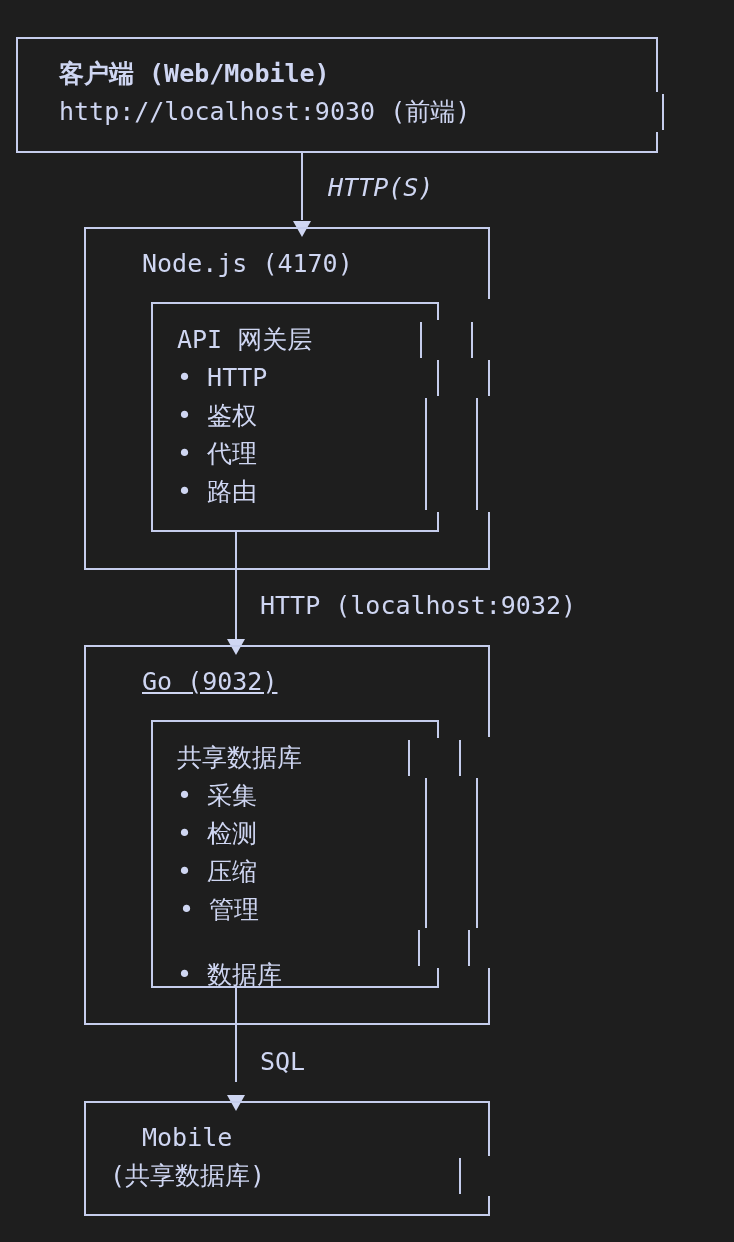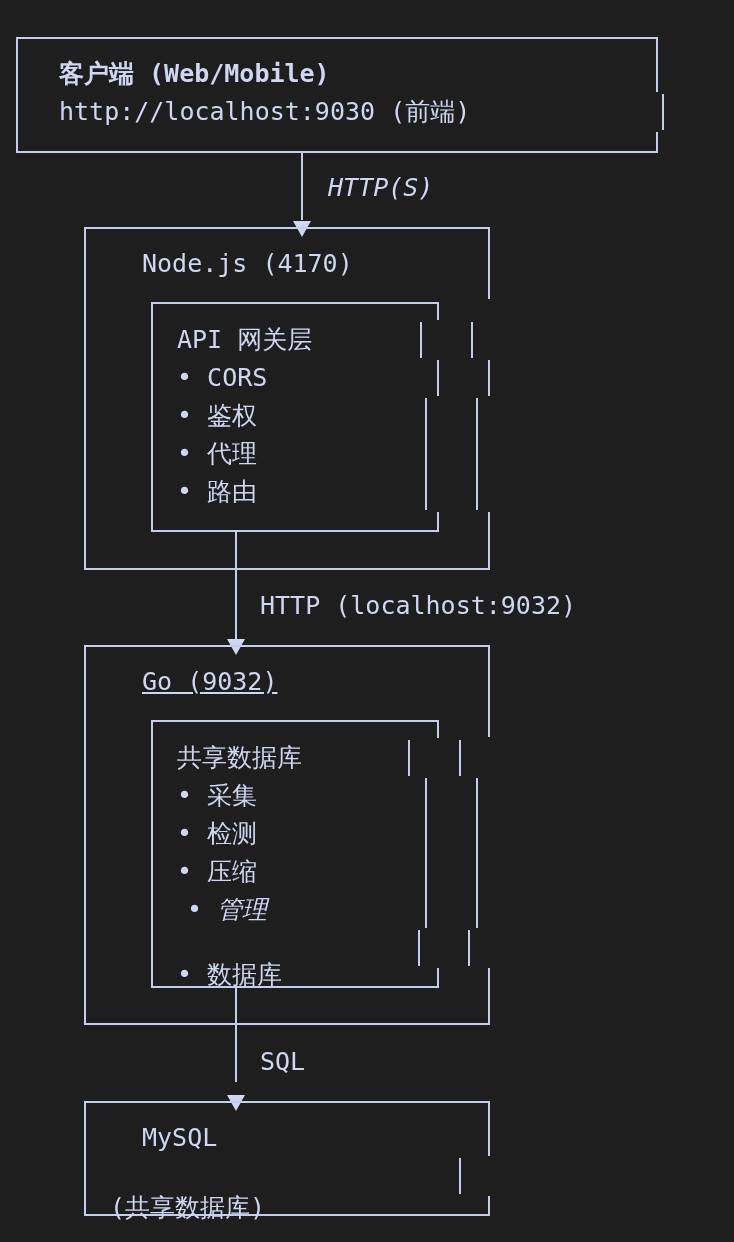--- a/index.html
+++ b/index.html
@@ -43,21 +43,21 @@
   <div>
     <div class="hl" style="left:151px;top:302px;width:288px;"></div>
     <div class="hl" style="left:151px;top:530px;width:288px;"></div>
     <div class="vl" style="left:151px;top:302px;height:230px;"></div>
     <div class="vl" style="left:437px;top:302px;height:18px;"></div>
     <div class="vl" style="left:420px;top:322px;height:36px;"></div>
     <div class="vl" style="left:437px;top:360px;height:36px;"></div>
     <div class="vl" style="left:425px;top:398px;height:112px;"></div>
     <div class="vl" style="left:437px;top:512px;height:20px;"></div>
     <div class="txt" style="left:177px;top:325px;">API 网关层</div>
-    <div class="txt" style="left:177px;top:363px;">• CORS</div>
+    <div class="txt" style="left:177px;top:363px;">• HTTP</div>
     <div class="txt" style="left:177px;top:401px;">• 鉴权</div>
     <div class="txt" style="left:177px;top:439px;">• 代理</div>
     <div class="txt" style="left:177px;top:477px;">• 路由</div>
   </div>
 </div>
 
 <div class="vl" style="left:235px;top:531px;height:108px;"></div>
 <div class="txt" style="left:260px;top:591px;">HTTP (localhost:9032)</div>
 <div class="arrow" style="left:227px;top:639px;"></div>
 
@@ -85,31 +85,31 @@
     <div class="vl" style="left:364px;top:740px;height:0;"></div>
     <div class="vl" style="left:364px;top:740px;height:0;"></div>
     <div class="vl" style="left:408px;top:740px;height:36px;"></div>
     <div class="vl" style="left:425px;top:778px;height:150px;"></div>
     <div class="vl" style="left:418px;top:930px;height:36px;"></div>
     <div class="vl" style="left:437px;top:968px;height:20px;"></div>
     <div class="txt" style="left:177px;top:743px;">共享数据库</div>
     <div class="txt" style="left:177px;top:781px;">• 采集</div>
     <div class="txt" style="left:177px;top:819px;">• 检测</div>
     <div class="txt" style="left:177px;top:857px;">• 压缩</div>
-    <div class="txt" style="left:187px;top:895px;font-style:italic;">• 管理</div>
+    <div class="txt" style="left:179px;top:895px;">• 管理</div>
     <div class="txt" style="left:177px;top:960px;">• 数据库</div>
   </div>
 </div>
 
 <div class="vl" style="left:235px;top:987px;height:95px;"></div>
 <div class="txt" style="left:260px;top:1047px;">SQL</div>
 <div class="arrow" style="left:227px;top:1095px;"></div>
 
 <div>
   <div class="hl" style="left:84px;top:1101px;width:406px;"></div>
   <div class="hl" style="left:84px;top:1214px;width:406px;"></div>
   <div class="vl" style="left:84px;top:1101px;height:115px;"></div>
   <div class="vl" style="left:488px;top:1101px;height:55px;"></div>
   <div class="vl" style="left:459px;top:1158px;height:36px;"></div>
   <div class="vl" style="left:488px;top:1196px;height:20px;"></div>
-  <div class="txt" style="left:142px;top:1123px;">MySQL</div>
-  <div class="txt" style="left:110px;top:1161px;margin-top:32px;">(共享数据库)</div>
+  <div class="txt" style="left:142px;top:1123px;">Mobile</div>
+  <div class="txt" style="left:110px;top:1161px;">(共享数据库)</div>
 </div>
 
 </body></html>

